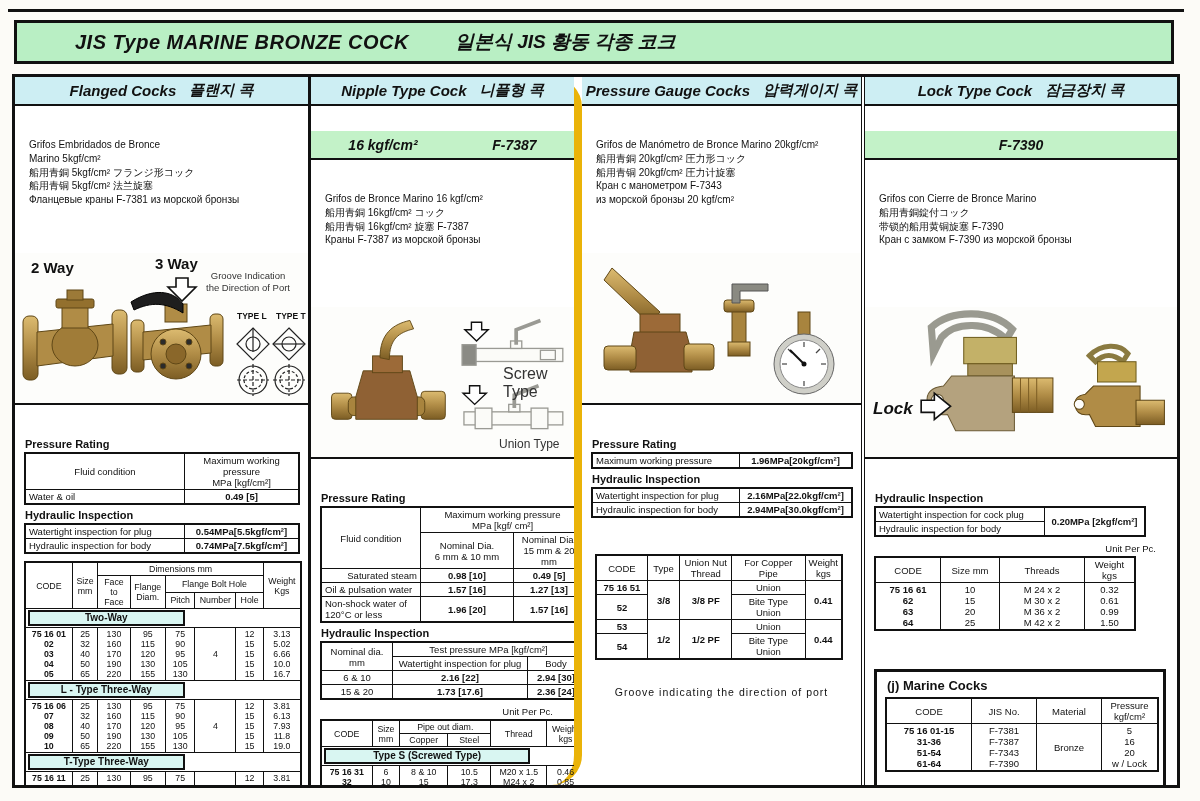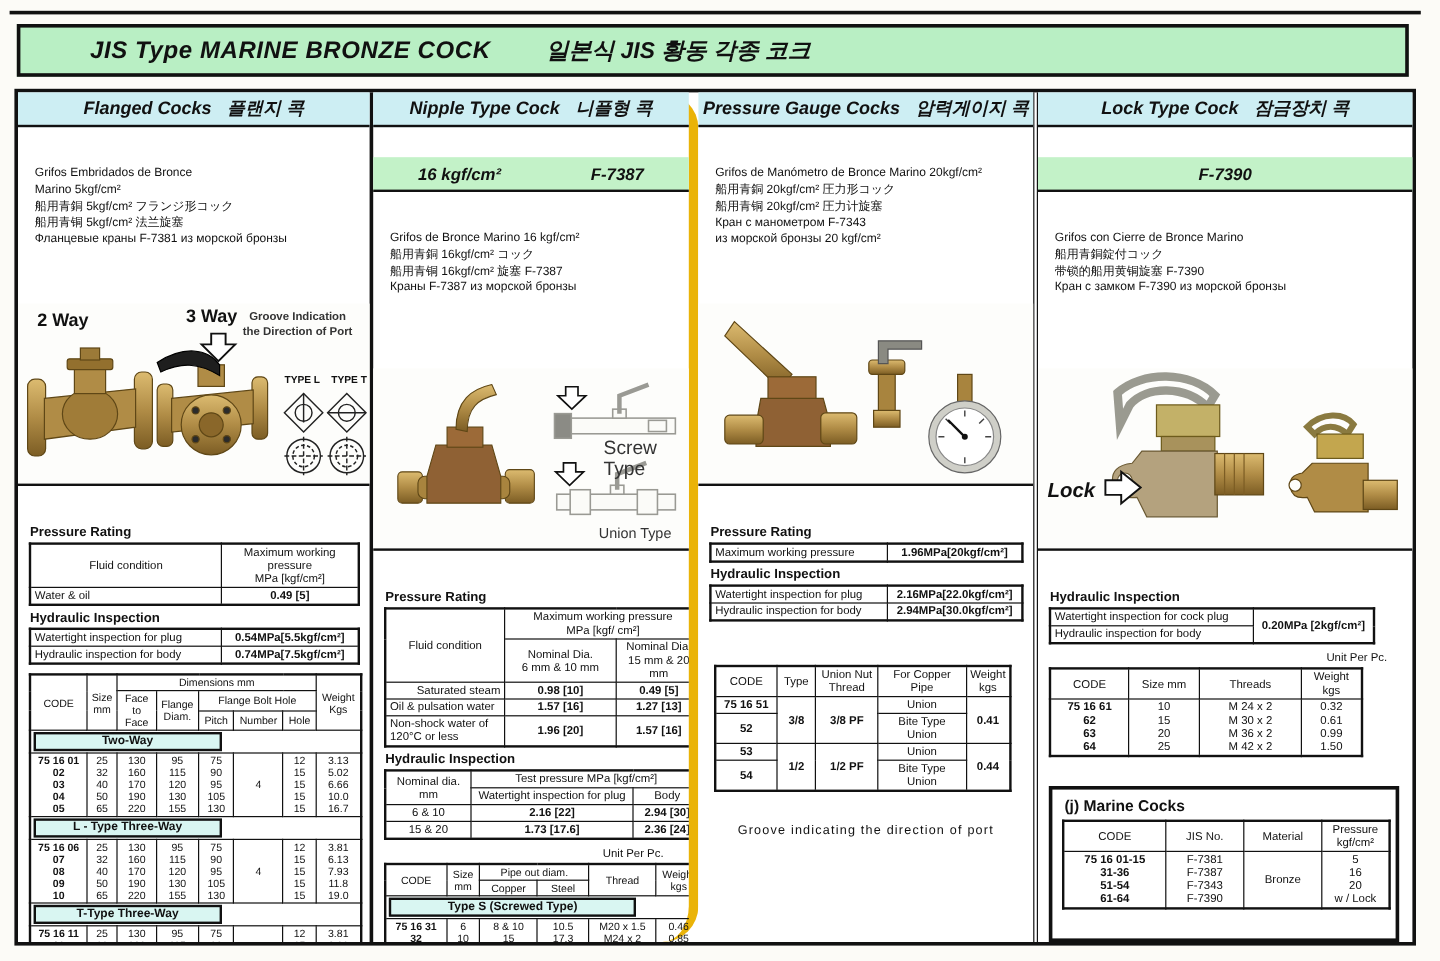--- a/index.html
+++ b/index.html
@@ -33,21 +33,21 @@
   .tb th{font-weight:normal;}
   .small th,.small td{font-size:8.8px;line-height:10px;padding:1px 2px;}
   .ml{vertical-align:top;}
   .codec{text-align:right;padding-right:4px;font-weight:bold;}
   .grp-td{padding:2px 3px;}
   .grp{background:#d9f6f2;border:2px solid #111;font-weight:bold;font-size:10px;padding:1px 8px;box-sizing:border-box;}
   .w58{width:58%;}
   .w80{width:80%;}
   .unit{font-size:9.5px;text-align:right;margin:6px 14px 2px 0;}
   .note{font-size:10.5px;text-align:center;margin-top:26px;letter-spacing:1px;}
-  .marine{border:3px solid #111;margin:24px 4px 0 2px;padding:4px 6px 24px 6px;background:#fff;}
+  .marine{border:3px solid #111;margin:38px 4px 0 2px;padding:4px 6px 24px 6px;background:#fff;}
   .marine-title{font-size:13px;font-weight:bold;margin:2px 0 4px 4px;}
 </style>
 </head>
 <body>
 
 <div class="page">
   <div class="toprule"></div>
 
   <div class="titlebar">
     <span class="title-en">JIS Type  MARINE BRONZE COCK</span>
@@ -111,21 +111,21 @@
             <line x1="222" y1="126" x2="254" y2="126" stroke-dasharray="4 2"></line>
               <line x1="238" y1="110" x2="238" y2="142" stroke-dasharray="4 2"></line>
             <circle cx="274" cy="126" r="14"></circle>
               <circle cx="274" cy="126" r="9" stroke-dasharray="3 2"></circle>
             <line x1="258" y1="126" x2="290" y2="126" stroke-dasharray="4 2"></line>
               <line x1="274" y1="110" x2="274" y2="142" stroke-dasharray="4 2"></line>
           </g>
         </svg>
         <div class="imglabel" style="left:16px;top:6px;font-size:15px;">2 Way</div>
         <div class="imglabel" style="left:140px;top:2px;font-size:15px;">3 Way</div>
-        <div class="imglabel" style="left:176px;top:6px;width:114px;font-weight:bold;font-size:9.5px;line-height:12px;text-align:center;white-space:pre-line;color:#333;">Groove Indication
+        <div class="imglabel" style="left:176px;top:17px;width:114px;font-weight:normal;font-size:9.5px;line-height:12px;text-align:center;white-space:pre-line;color:#333;">Groove Indication
 the Direction of Port</div>
         <div class="imglabel" style="left:222px;top:58px;font-size:8.5px;">TYPE L</div>
         <div class="imglabel" style="left:261px;top:58px;font-size:8.5px;">TYPE T</div>
       </div>
 
       <div class="tables">
         <div class="sec-label">Pressure Rating</div>
         <table class="tb" style="width:276px;">
           <tbody>
               <tr>

